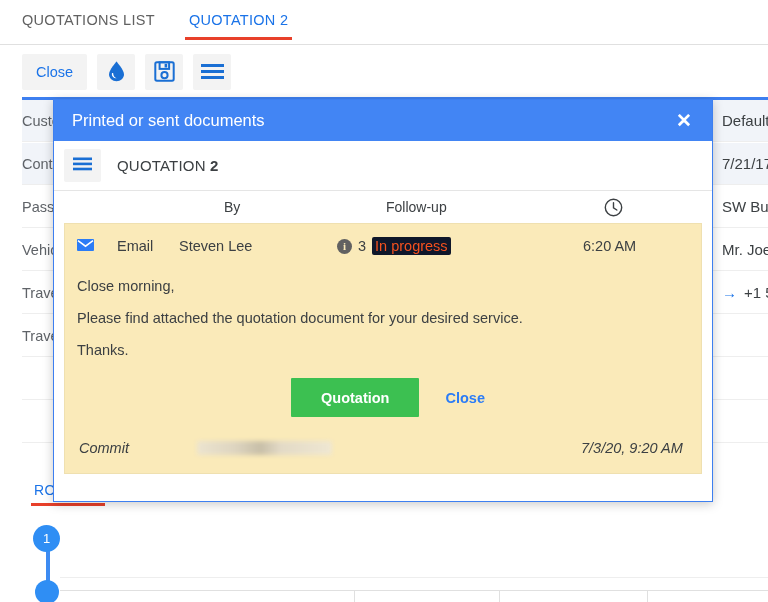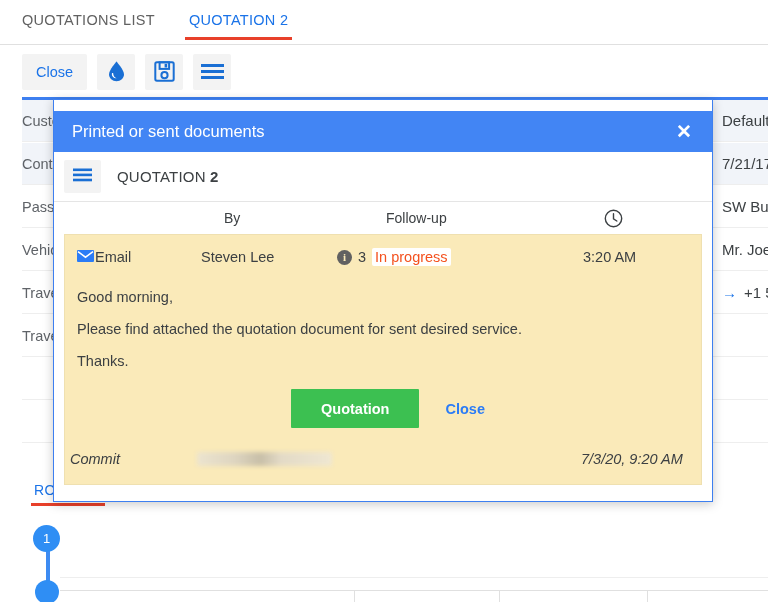--- a/index.html
+++ b/index.html
@@ -209,21 +209,20 @@
   }
   .modal-header {
     height: 41px;
     background: #4285f4;
     color: #fff;
     display: flex;
     align-items: center;
     justify-content: space-between;
     padding: 0 14px 0 18px;
     flex: 0 0 auto;
-    margin-top: 11px;
   }
   .modal-title { font-size: 16.5px; font-weight: 400; }
   .modal-close {
     font-size: 19px;
     font-weight: 700;
     color: #fff;
     cursor: pointer;
     line-height: 1;
     padding: 4px 6px;
   }
@@ -272,40 +271,40 @@
   }
   .msg-top {
     height: 32px;
     display: flex;
     align-items: center;
     position: relative;
     font-size: 14.5px;
     color: #3c4043;
     margin-top: 6px;
   }
-  .mt-type { position: absolute; left: 12px; display: flex; align-items: center; gap: 1px; }
-  .mt-by { position: absolute; left: 136px; }
+  .mt-type { position: absolute; left: 12px; display: flex; align-items: center; gap: 23px; }
+  .mt-by { position: absolute; left: 114px; }
   .mt-follow { position: absolute; left: 272px; display: flex; align-items: center; gap: 6px; }
   .mt-time { position: absolute; left: 518px; }
   .info-dot {
     width: 15px; height: 15px;
     border-radius: 50%;
     background: #616161;
     color: #faeab9;
     font-size: 11px;
     font-weight: 700;
     font-family: "Liberation Serif", serif;
     display: inline-flex;
     align-items: center; justify-content: center;
     line-height: 1;
   }
   .count { color: #3c4043; }
   .status-pill {
     color: #f4511e;
-    background: #ffffff;
+    background: #0f172a;
     padding: 1px 3px;
     border-radius: 2px;
     font-size: 14.5px;
   }
 
   .msg-line {
     font-size: 14.5px;
     color: #3c4043;
     padding: 0 12px;
     margin-top: 16px;
@@ -340,21 +339,21 @@
   .commit-row {
     display: flex;
     align-items: center;
     position: relative;
     margin-top: 20px;
     height: 22px;
     font-size: 14.5px;
     font-style: italic;
     color: #3c4043;
   }
-  .cr-label { position: absolute; left: 5px; }
+  .cr-label { position: absolute; left: 14px; }
   .cr-redact {
     position: absolute; left: 132px;
     width: 135px; height: 14px;
     background: linear-gradient(90deg,#ece4cf 0%, #ded5c0 28%, #c8bfa8 47%, #e3dac6 62%, #efe7d2 100%);
     filter: blur(2.2px);
     border-radius: 2px;
   }
   .cr-date { position: absolute; left: 516px; }
 
   .modal-foot { flex: 1 1 auto; background: #fff; }
@@ -512,25 +511,25 @@
             </svg>
           </span>
           <span>Email</span>
         </div>
         <div class="mt-by">Steven Lee</div>
         <div class="mt-follow">
           <span class="info-dot">i</span>
           <span class="count">3</span>
           <span class="status-pill">In progress</span>
         </div>
-        <div class="mt-time">3:20 AM</div>
-      </div>
-
-      <div class="msg-line">Good morning,</div>
-      <div class="msg-line">Please find attached the quotation document for sent desired service.</div>
+        <div class="mt-time">6:20 AM</div>
+      </div>
+
+      <div class="msg-line">Close morning,</div>
+      <div class="msg-line">Please find attached the quotation document for your desired service.</div>
       <div class="msg-line">Thanks.</div>
 
       <div class="msg-actions">
         <button class="green-btn">Quotation</button>
         <span class="resend-link">Close</span>
       </div>
 
       <div class="commit-row">
         <span class="cr-label">Commit</span>
         <span class="cr-redact"></span>

